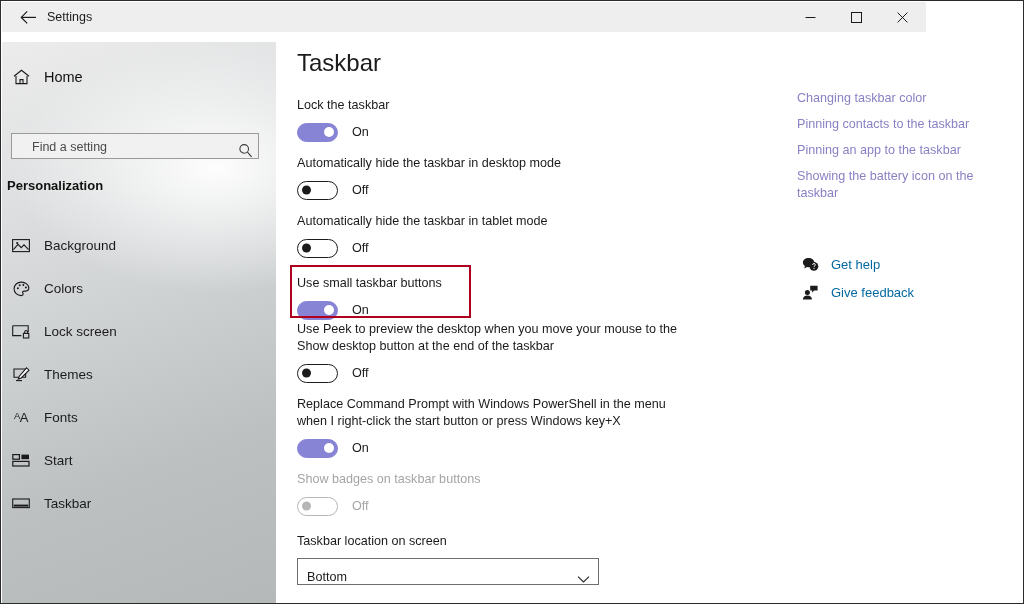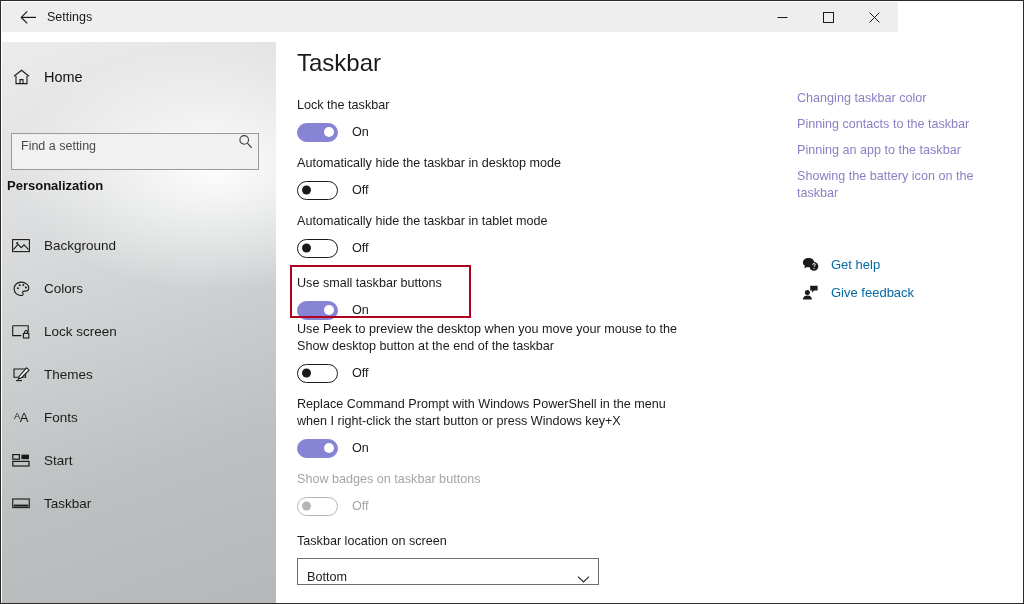--- a/index.html
+++ b/index.html
@@ -26,20 +26,21 @@
   }
 
   
   #titlebar {
     position: absolute;
     left: 1px; top: 1px;
     width: 896px;
     height: 30px;
     background: #eeeeee;
     z-index: 6;
+    padding-left: 28px;
   }
   #back-button {
     position: absolute;
     left: 4px; top: 0;
     width: 44px; height: 30px;
     display: flex; align-items: center; justify-content: center;
     color: #1a1a1a;
   }
   #back-button svg { display: block; }
   #app-title {
@@ -85,25 +86,25 @@
     color: #1b1b1b;
   }
   #home-label {
     font-size: 14.5px;
     color: #111111;
     margin-left: 4px;
   }
   #search-box {
     position: absolute;
     left: 9px; top: 91px;
-    width: 248px; height: 37px;
+    width: 248px; height: 26px;
     box-sizing: border-box;
     background: #f1f1f1;
     border: 1px solid #9a9a9a;
-    display: flex; align-items: flex-start;
+    display: flex; align-items: flex-end; padding-left: 11px;
   }
   #search-input {
     flex: 1;
     border: none;
     outline: none;
     background: transparent;
     font-family: "Liberation Sans", sans-serif;
     font-size: 12.5px;
     color: #4a4a4a;
     padding: 0 6px 0 9px;

